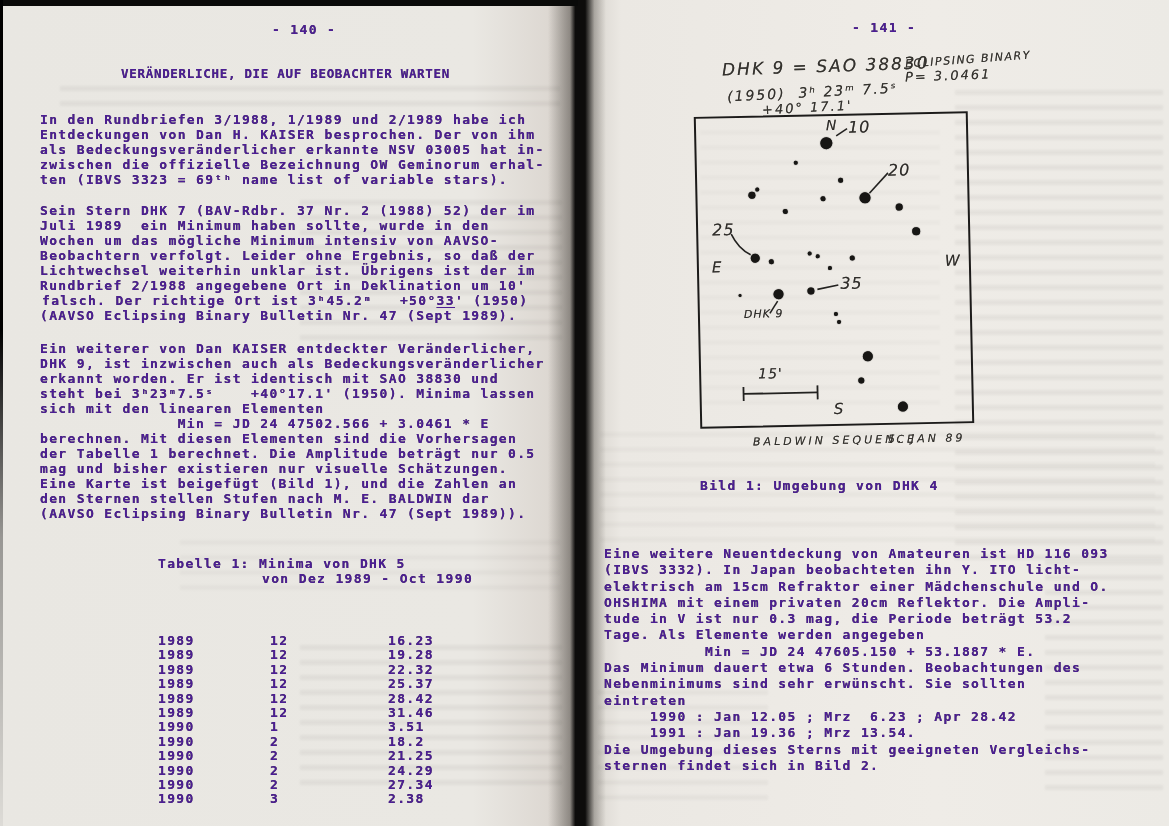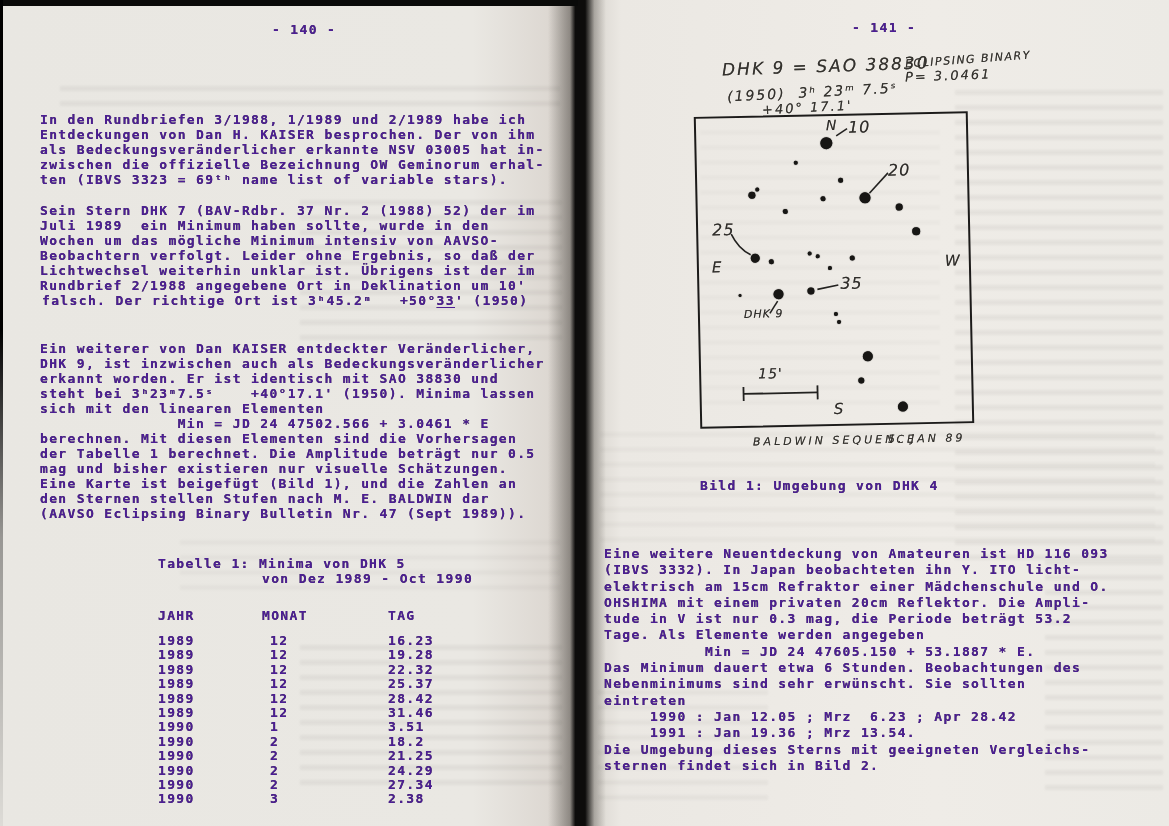--- a/index.html
+++ b/index.html
@@ -50,36 +50,33 @@
   <div class="ghost" style="left:955px;top:90px;width:208px;height:470px;"></div>
   <div class="ghost" style="left:700px;top:130px;width:240px;height:280px;opacity:0.25;"></div>
   <div class="ghost" style="left:600px;top:432px;width:555px;height:110px;opacity:0.3;"></div>
   <div class="ghost" style="left:1045px;top:560px;width:118px;height:240px;"></div>
   <div class="ghost" style="left:598px;top:690px;width:170px;height:110px;opacity:0.4;"></div>
 
   <div class="page page-left"></div>
 
   <div class="tw z2" style="left:272px;top:22px;">- 140 -</div>
 
+  <div class="tw heading z2" style="left:121px;top:66px;">VERÄNDERLICHE, DIE AUF BEOBACHTER WARTEN</div>
 
   <div class="tw lh15 z2" style="left:40px;top:112px;"><div class="tl">In den Rundbriefen 3/1988, 1/1989 und 2/1989 habe ich</div><div class="tl">Entdeckungen von Dan H. KAISER besprochen. Der von ihm</div><div class="tl">als Bedeckungsveränderlicher erkannte NSV 03005 hat in-</div><div class="tl">zwischen die offizielle Bezeichnung OW Geminorum erhal-</div><div class="tl">ten (IBVS 3323 = 69ᵗʰ name list of variable stars).</div></div>
 
   <div class="tw lh15 z2" style="left:40px;top:203px;"><div class="tl">Sein Stern DHK 7 (BAV-Rdbr. 37 Nr. 2 (1988) 52) der im</div><div class="tl">Juli 1989  ein Minimum haben sollte, wurde in den</div><div class="tl">Wochen um das mögliche Minimum intensiv von AAVSO-</div><div class="tl">Beobachtern verfolgt. Leider ohne Ergebnis, so daß der</div><div class="tl">Lichtwechsel weiterhin unklar ist. Übrigens ist der im</div><div class="tl">Rundbrief 2/1988 angegebene Ort in Deklination um 10'</div></div>
   <div class="tw z2" style="left:42px;top:293px;line-height:15px;"><span>falsch. Der richtige Ort ist 3ʰ45.2ᵐ   +50°</span><span class="u">33</span><span>' (1950)</span></div>
+  <div class="tw lh15 z2" style="left:40px;top:308px;"><div class="tl">(AAVSO Eclipsing Binary Bulletin Nr. 47 (Sept 1989).</div></div>
 
   <div class="tw lh15 z2" style="left:40px;top:341px;"><div class="tl">Ein weiterer von Dan KAISER entdeckter Veränderlicher,</div><div class="tl">DHK 9, ist inzwischen auch als Bedeckungsveränderlicher</div><div class="tl">erkannt worden. Er ist identisch mit SAO 38830 und</div><div class="tl">steht bei 3ʰ23ᵐ7.5ˢ    +40°17.1' (1950). Minima lassen</div><div class="tl">sich mit den linearen Elementen</div><div class="tl">               Min = JD 24 47502.566 + 3.0461 * E</div><div class="tl">berechnen. Mit diesen Elementen sind die Vorhersagen</div><div class="tl">der Tabelle 1 berechnet. Die Amplitude beträgt nur 0.5</div><div class="tl">mag und bisher existieren nur visuelle Schätzungen.</div><div class="tl">Eine Karte ist beigefügt (Bild 1), und die Zahlen an</div><div class="tl">den Sternen stellen Stufen nach M. E. BALDWIN dar</div><div class="tl">(AAVSO Eclipsing Binary Bulletin Nr. 47 (Sept 1989)).</div></div>
 
   <div class="tw z2" style="left:158px;top:556px;line-height:15px;">Tabelle 1: Minima von DHK 5</div>
   <div class="tw z2" style="left:262px;top:571px;line-height:15px;">von Dez 1989 - Oct 1990</div>
 
-  <div class="tw thead z2" style="left:158px;top:608px;width:340px;">
-    <span>JAHR</span>
-    <span>MONAT</span>
-    <span>TAG</span>
-  </div>
   <div class="tw z2" id="minima-rows" style="left:158px;top:634px;width:340px;"><div class="trow"><span>1989</span><span>12</span><span>16.23</span></div><div class="trow"><span>1989</span><span>12</span><span>19.28</span></div><div class="trow"><span>1989</span><span>12</span><span>22.32</span></div><div class="trow"><span>1989</span><span>12</span><span>25.37</span></div><div class="trow"><span>1989</span><span>12</span><span>28.42</span></div><div class="trow"><span>1989</span><span>12</span><span>31.46</span></div><div class="trow"><span>1990</span><span>1</span><span>3.51</span></div><div class="trow"><span>1990</span><span>2</span><span>18.2</span></div><div class="trow"><span>1990</span><span>2</span><span>21.25</span></div><div class="trow"><span>1990</span><span>2</span><span>24.29</span></div><div class="trow"><span>1990</span><span>2</span><span>27.34</span></div><div class="trow"><span>1990</span><span>3</span><span>2.38</span></div></div>
 
   <div class="page page-right"></div>
   <div class="seam"></div>
   <div class="topbar"></div>
   <div class="leftbar"></div>
 
   <div class="tw z2" style="left:852px;top:20px;text-align:center;">- 141 -</div>
 
   <div class="hand z2" style="left:722px;top:56px;font-size:17px;transform:rotate(-2deg);">DHK 9 = SAO 38830</div>

